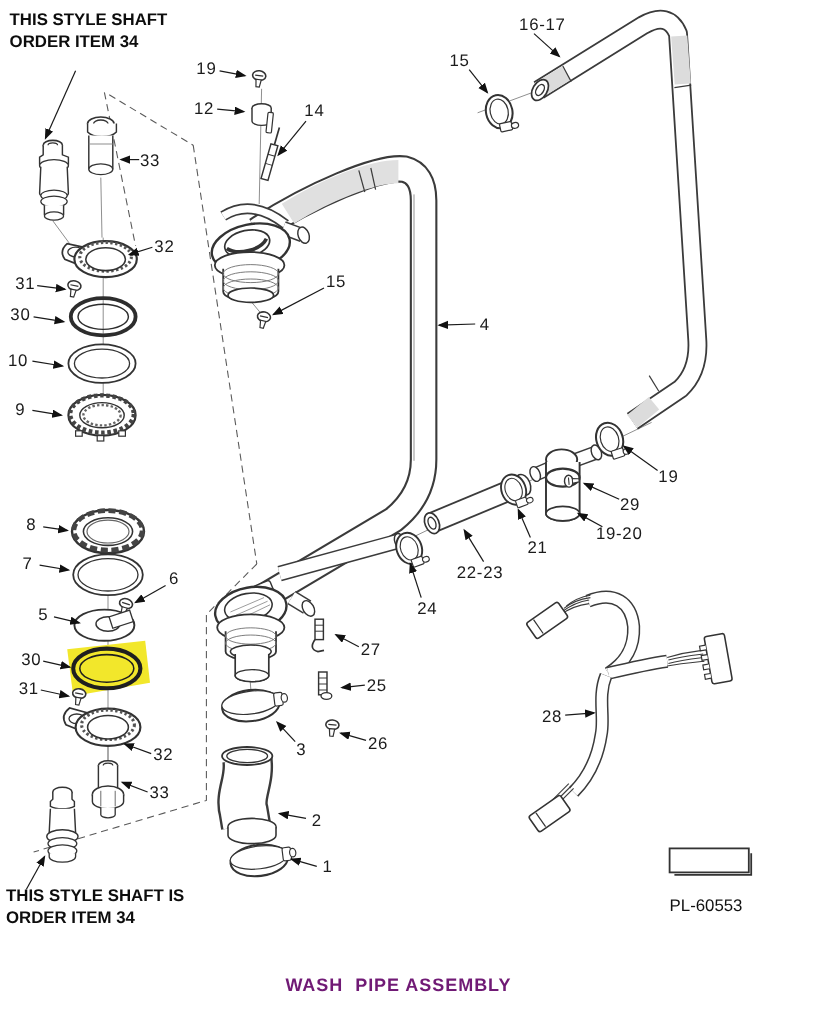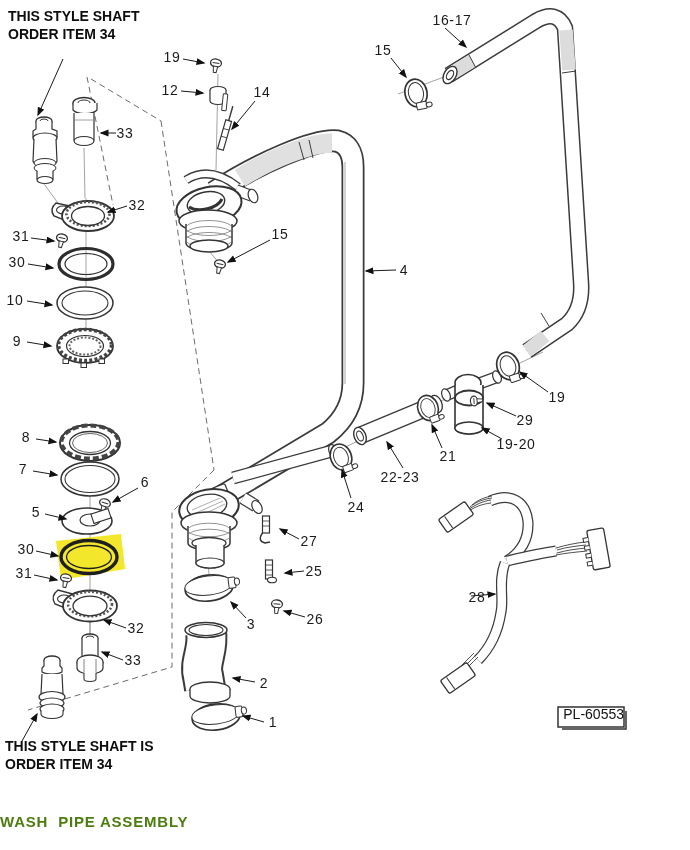--- a/index.html
+++ b/index.html
@@ -3,25 +3,25 @@
 <meta charset="utf-8">
 <style>
   html,body{margin:0;padding:0;background:#fff;}
   #stage{position:relative;width:690px;height:850px;background:#fff;overflow:hidden;
          font-family:"Liberation Sans",sans-serif;}
   #art{position:absolute;left:0;top:0;}
   .pn{position:absolute;transform:translate(-50%,-50%);font:14px "Liberation Sans",sans-serif;
       color:#1b1b1b;letter-spacing:.6px;white-space:nowrap;}
   .note{position:absolute;font:bold 14px/1.25 "Liberation Sans",sans-serif;color:#0d0d0d;
         white-space:nowrap;}
-  .title{position:absolute;left:0;top:813px;width:640px;text-align:left;
-         font:bold 15px "Liberation Sans",sans-serif;color:#4d7c0f;letter-spacing:.8px;
+  .title{position:absolute;left:12px;top:813px;width:640px;text-align:center;
+         font:bold 15px "Liberation Sans",sans-serif;color:#701a75;letter-spacing:.8px;
          white-space:pre;}
-  .plate{position:absolute;left:558px;top:706px;width:66px;height:20px;line-height:20px;
-         text-align:right;font:14px "Liberation Sans",sans-serif;color:#111;}
+  .plate{position:absolute;left:558px;top:746px;width:66px;height:20px;line-height:20px;
+         text-align:left;font:14px "Liberation Sans",sans-serif;color:#111;}
 </style>
 </head>
 <body>
 
 <div id="stage">
 
 <svg id="art" width="690" height="850" viewBox="0 0 690 850">
   <defs>
     <marker id="arr" markerWidth="10" markerHeight="8" refX="7.5" refY="3.5" orient="auto" markerUnits="userSpaceOnUse">
       <path d="M0,0 L9,3.5 L0,7 Z" fill="#111"></path>
@@ -403,18 +403,18 @@
 <div class="pn" style="left:516px;top:444px">19-20</div>
 <div class="pn" style="left:448px;top:456px">21</div>
 <div class="pn" style="left:400px;top:477px">22-23</div>
 <div class="pn" style="left:356px;top:507px">24</div>
 <div class="pn" style="left:309px;top:541px">27</div>
 <div class="pn" style="left:314px;top:571px">25</div>
 <div class="pn" style="left:315px;top:619px">26</div>
 <div class="pn" style="left:251px;top:624px">3</div>
 <div class="pn" style="left:264px;top:683px">2</div>
 <div class="pn" style="left:273px;top:722px">1</div>
-<div class="pn" style="left:477px;top:597px">28</div>
+<div class="pn" style="left:460px;top:597px">28</div>
 
 <div class="plate">PL-60553</div>
 <div class="title">WASH  PIPE ASSEMBLY</div>
 
 </div>
 
 </body></html>

